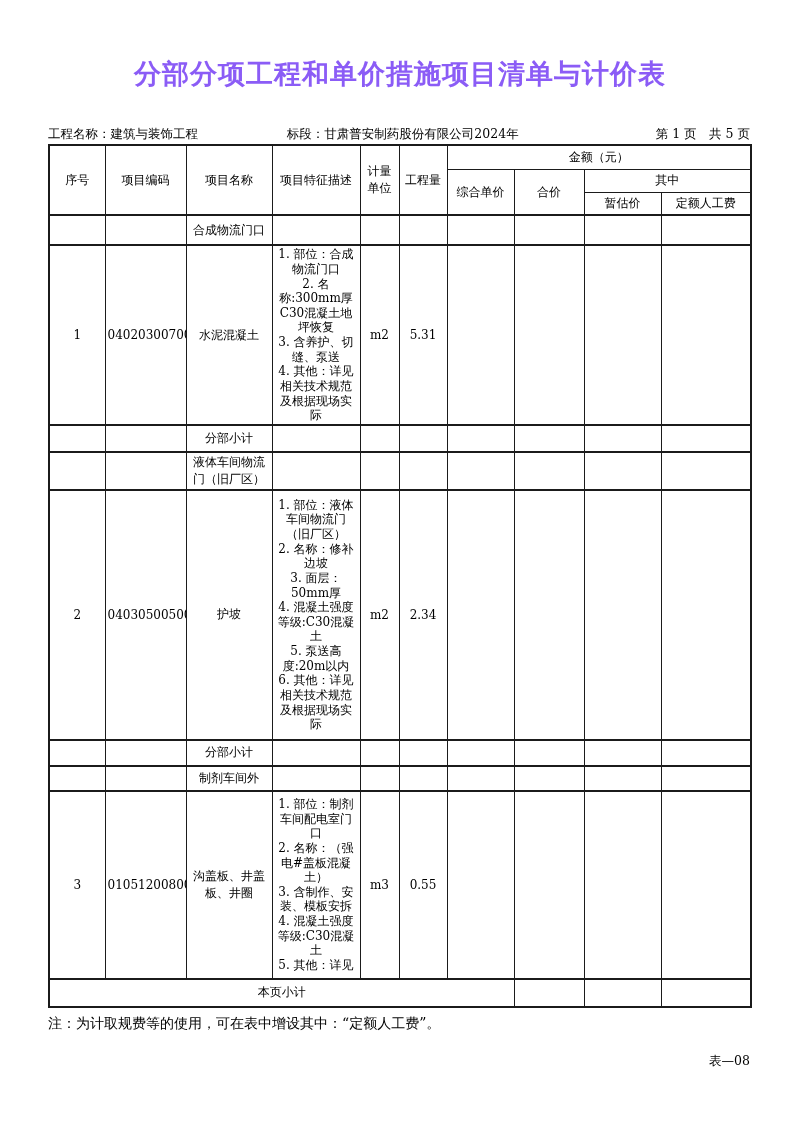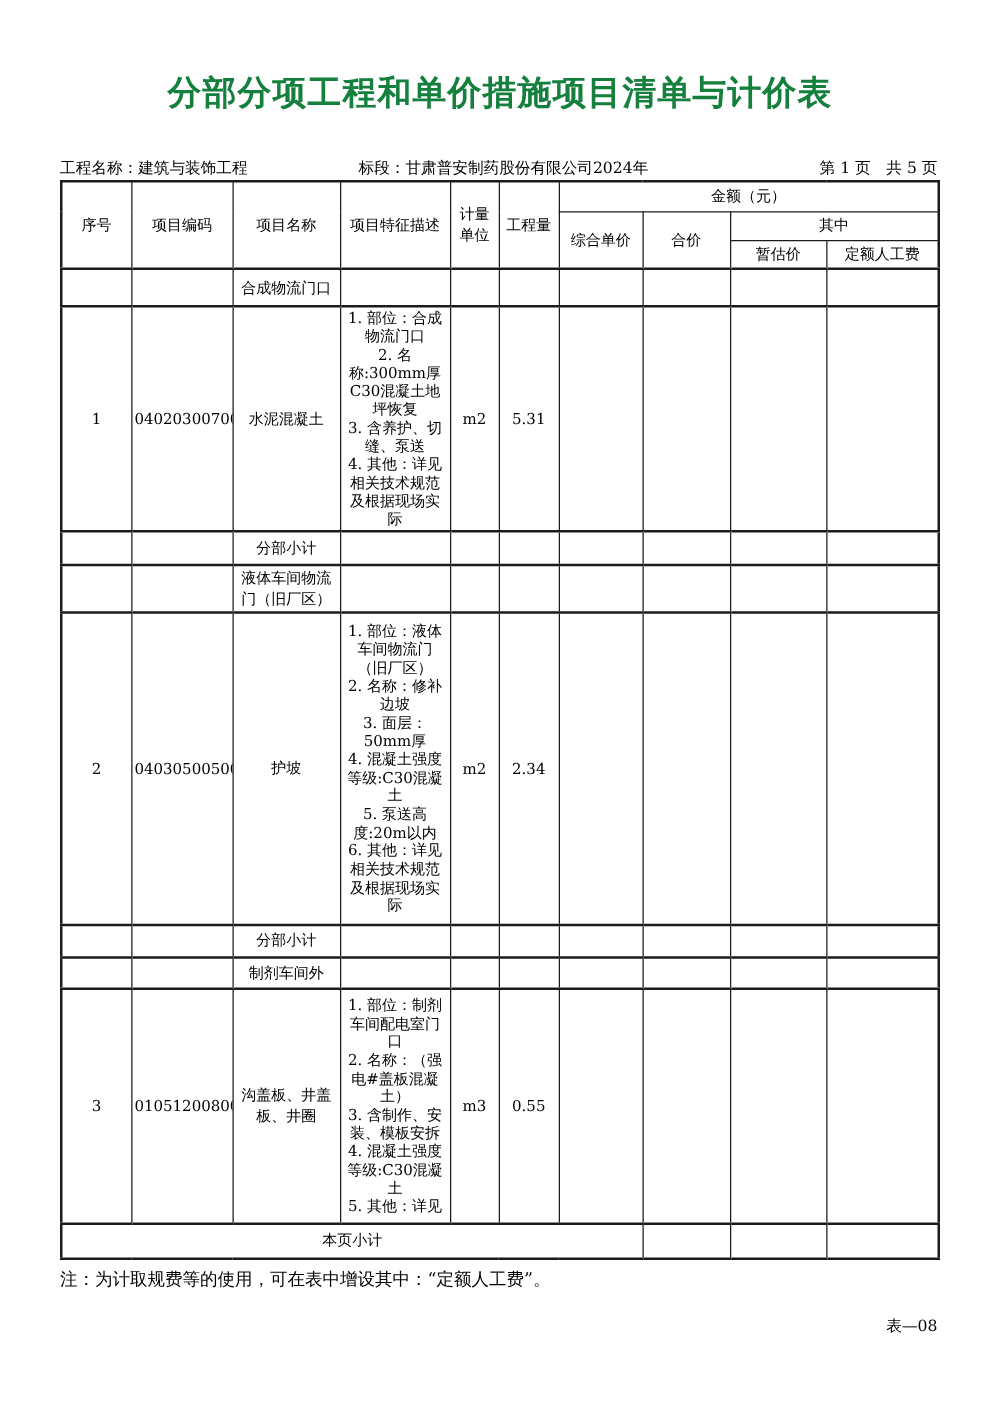--- a/index.html
+++ b/index.html
@@ -12,21 +12,21 @@
     color: #000;
     font-family: "DejaVu Serif", "Liberation Serif", serif;
     overflow: hidden;
   }
   .title {
     margin-top: 56px;
     text-align: center;
     font-size: 27px;
     font-weight: bold;
     letter-spacing: 1px;
-    color: #15803d;
+    color: #8b5cf6;
   }
   .info-row {
     width: 702px;
     margin: 34px 50px 3px 48px;
     display: flex;
     align-items: flex-end;
     justify-content: space-between;
     font-size: 12.5px;
     line-height: 1.22;
   }

